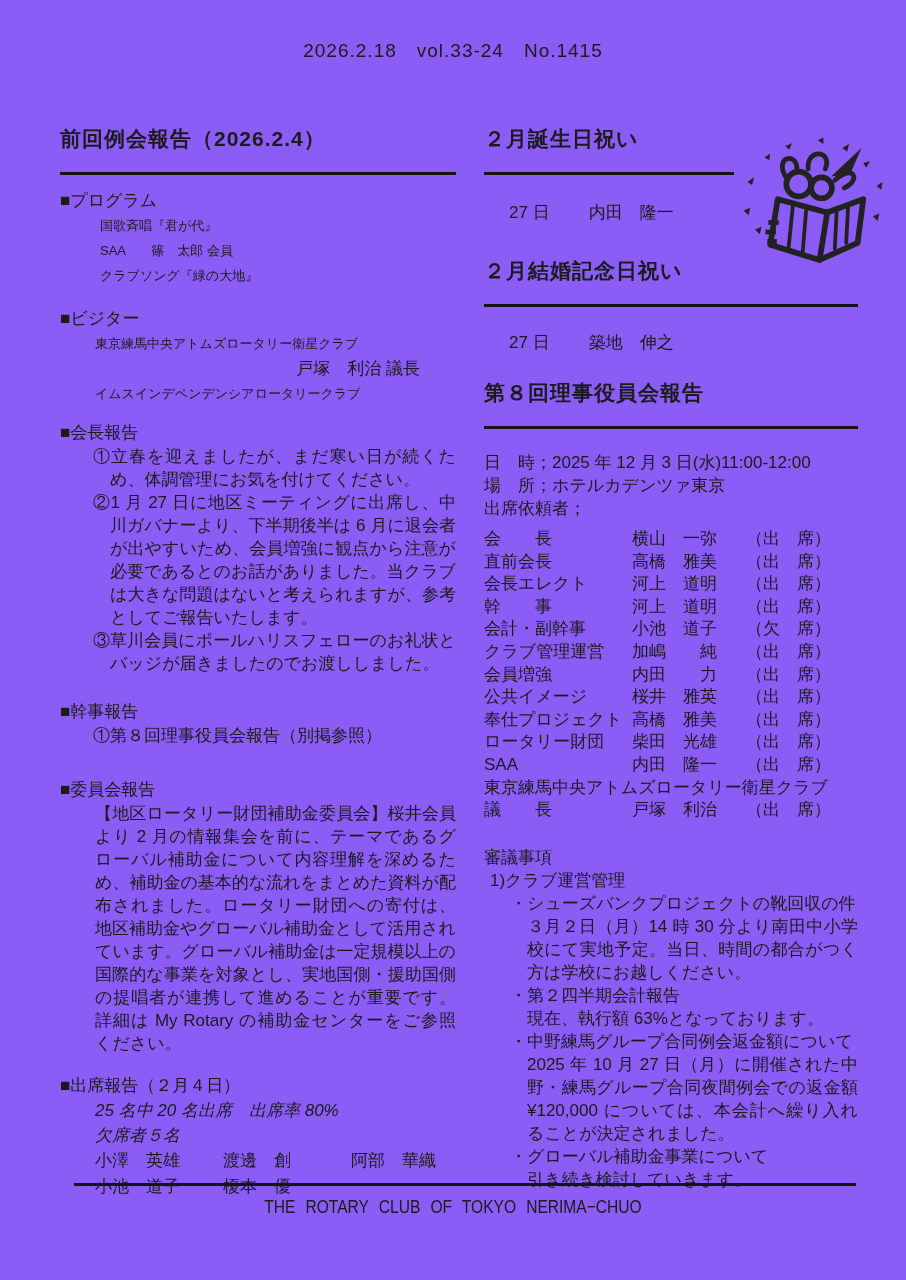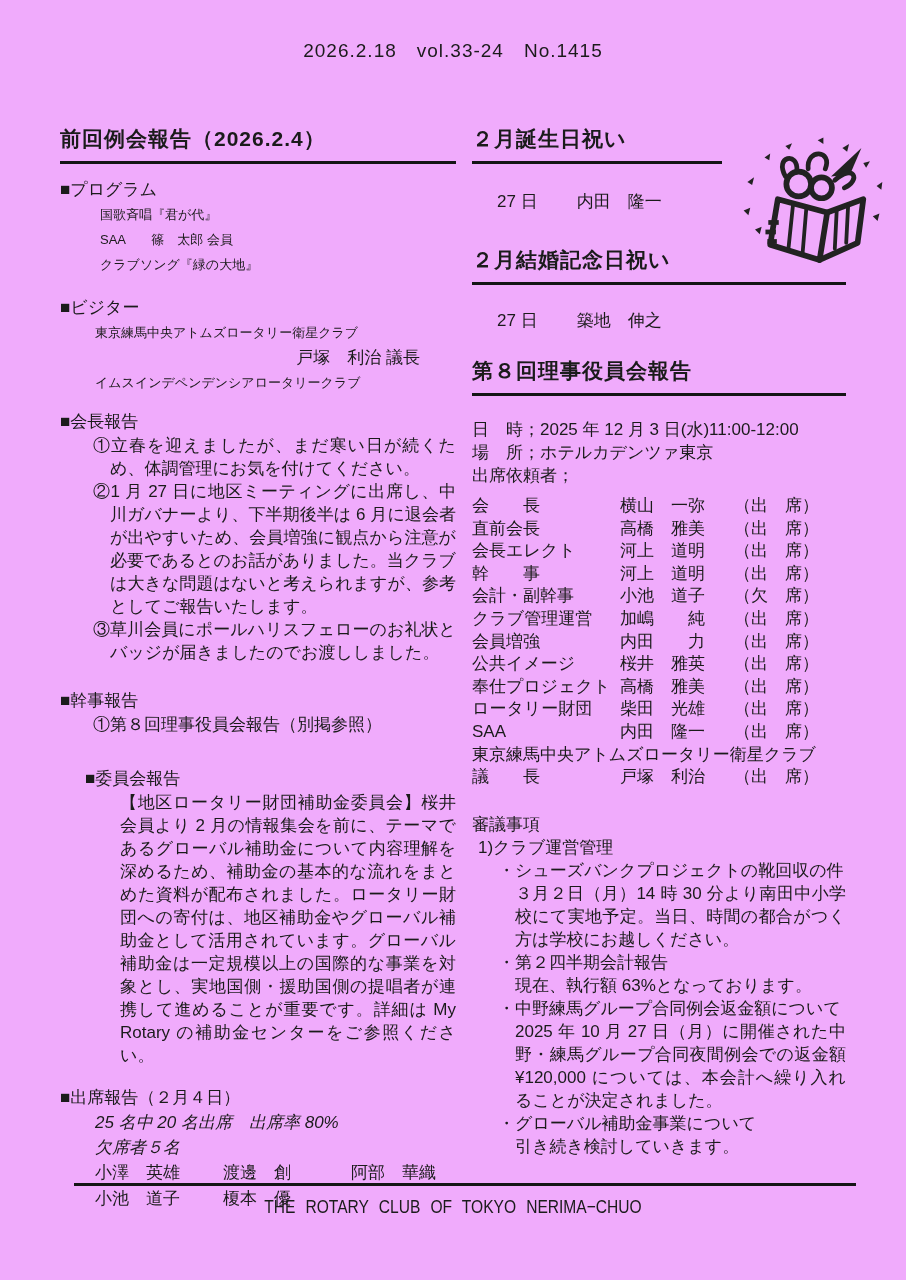--- a/index.html
+++ b/index.html
@@ -1,36 +1,36 @@
 <!DOCTYPE html>
 <html lang="ja"><head>
 <meta charset="utf-8">
 <style>
   html,body { margin:0; padding:0; background:#888; }
   .page {
     position:relative;
     width:906px; height:1280px;
     margin:0 auto;
-    background:#f0abfc;
+    background:#8b5cf6;
     color:#1b1b1b;
     font-family:"Liberation Sans", sans-serif;
     overflow:hidden;
   }
   .issue-line {
     position:absolute; top:38px; left:0; width:100%;
     text-align:center; font-size:19px; letter-spacing:1px;
     white-space:pre;
   }
   .col { position:absolute; top:126px; }
   .col-left  { left:60px;  width:396px; }
-  .col-right { left:472px; width:374px; }
+  .col-right { left:484px; width:374px; }
 
   .sec-title {
     font-size:21px; font-weight:700; letter-spacing:1px;
-    padding-bottom:9px; border-bottom:3px solid #151515;
+    padding-bottom:20px; border-bottom:3px solid #151515;
     line-height:26px;
   }
   .sec-title.short { width:250px; }
 
   .blk-heading { font-size:17px; line-height:25px; }
   .plain-line  { font-size:13px; line-height:25px; padding-left:40px; }
   .guest-line  { font-size:17px; line-height:25px; text-align:right; padding-right:36px; }
 
   .hang-item {
     font-size:17px; line-height:23px;
@@ -39,21 +39,21 @@
   }
   .committee-body {
     font-size:17px; line-height:23px;
     padding-left:35px; text-align:justify;
   }
 
   .mt-program    { margin-top:13px; }
   .mt-visitors   { margin-top:18px; }
   .mt-president  { margin-top:14px; }
   .mt-secretary  { margin-top:24px; }
-  .mt-committee  { margin-top:30px;margin-left:25px; }
+  .mt-committee  { margin-top:30px; }
   .mt-attendance { margin-top:18px; }
 
   .att-line { font-size:17px; line-height:25px; padding-left:35px;font-style:italic; }
   .absent-row { display:flex; padding-left:35px; font-size:17px; line-height:26px; }
   .absent-row span { width:128px; flex:none; }
 
   .celebrate-row { margin-top:26px; padding-left:25px; font-size:17px; line-height:23px; }
   .celebrate-row .c-date { display:inline-block; width:75px; }
   .mt-wedding { margin-top:34px; }
   .mt-wedding .celebrate-row { margin-top:24px; }

